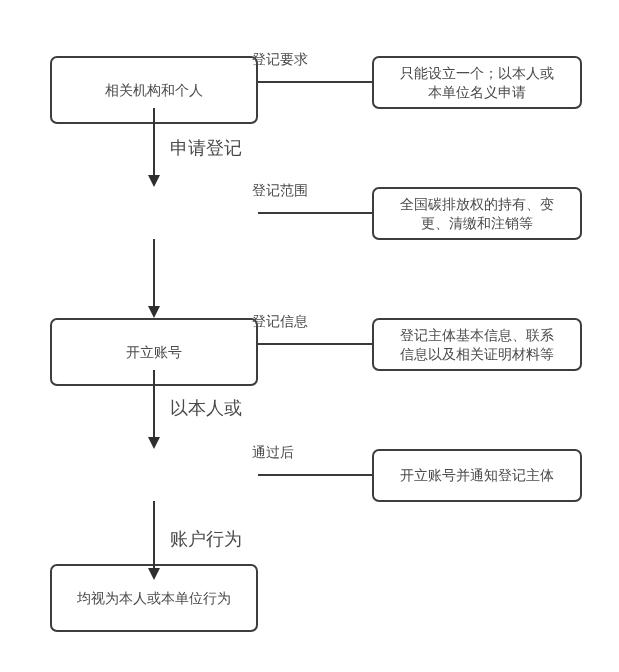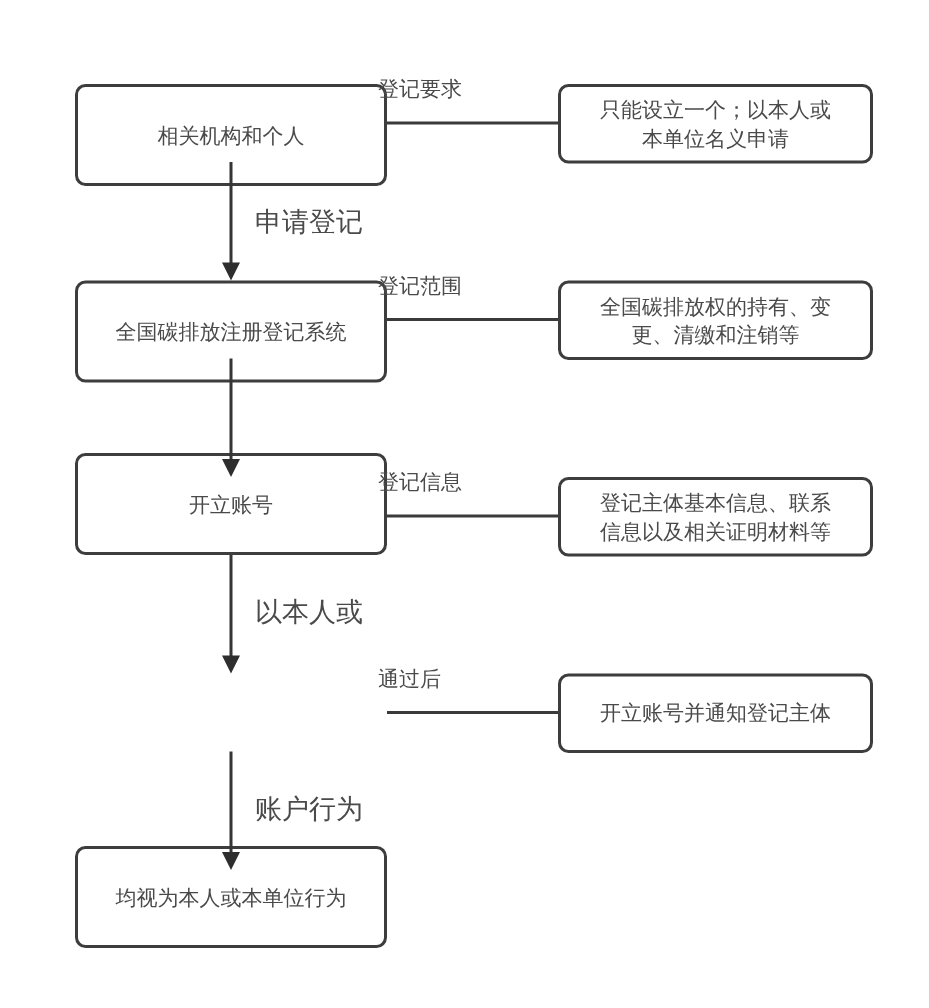--- a/index.html
+++ b/index.html
@@ -51,24 +51,21 @@
   }
 </style>
 </head>
 <body>
 
 <div class="canvas">
 
   <div class="node left" style="top:56px">
     <span>相关机构和个人</span>
   </div>
-  <div class="node left" style="top:187px">
-    <span>全国碳排放注册登记系统</span>
-  </div>
-  <div class="node left" style="top:302px">
+  <div class="node left" style="top:318px">
     <span>开立账号</span>
   </div>
   <div class="node left" style="top:564px">
     <span>均视为本人或本单位行为</span>
   </div>
 
   <div class="node right" style="top:56px">
     <span class="prewrap">只能设立一个；以本人或
 本单位名义申请</span>
   </div>

